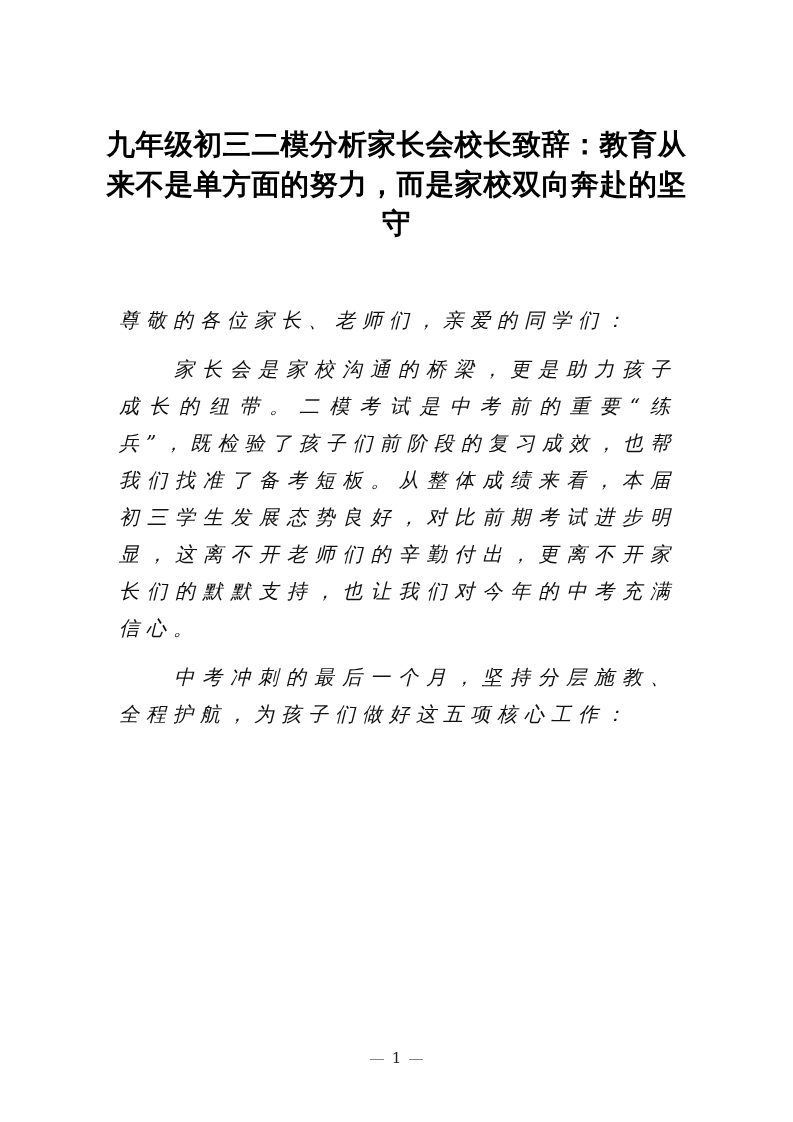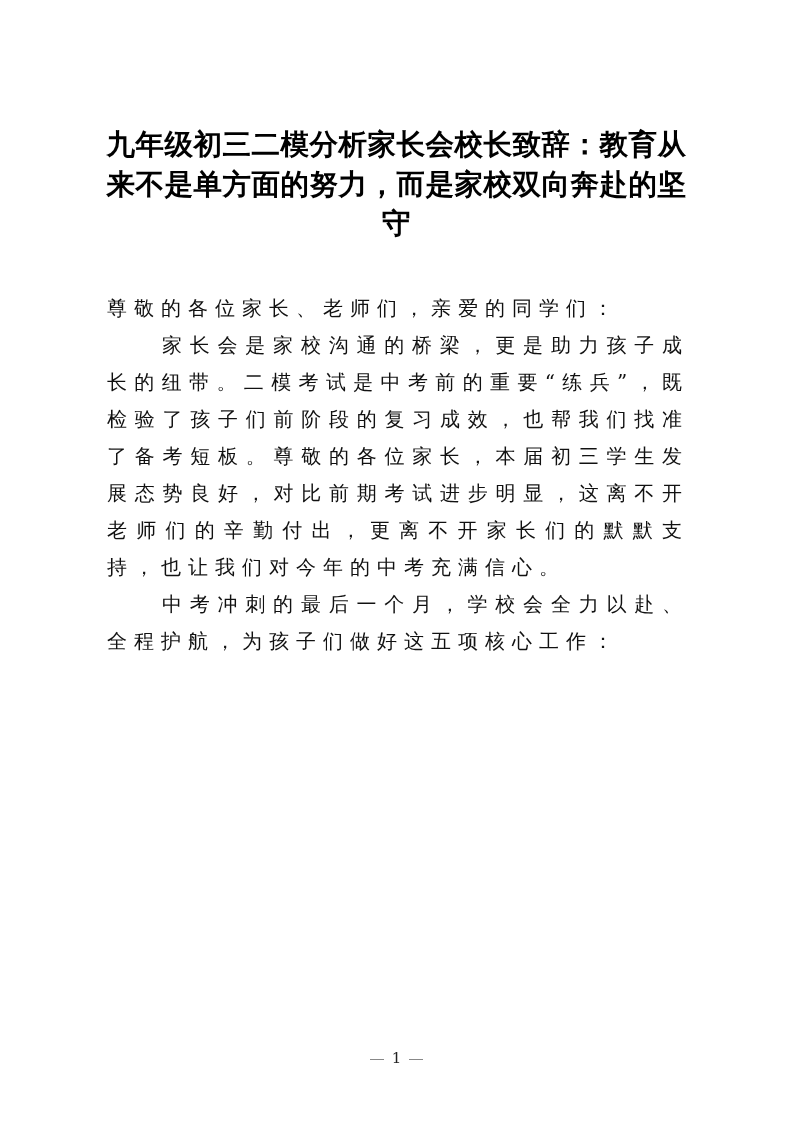--- a/index.html
+++ b/index.html
@@ -12,37 +12,37 @@
     font-family: "DejaVu Sans", sans-serif; font-weight: bold;
     font-size: 28.5px; line-height: 39.5px; color: #000; text-align: center;
     letter-spacing: 0.5px;
   }
   .body {
     position: absolute; left: 107px; top: 278px; width: 582px;
     font-family: "DejaVu Serif", serif; font-size: 20px;
     line-height: 37px; color: #111;
     text-align: justify; letter-spacing: 7px;
   }
-  .body p { margin: 0; }
+  .body p { margin: 12px; font-style: italic; }
   .body p.indent { text-indent: 55px; }
   .body p.noindent { text-indent: 0; }
   .footer {
     position: absolute; left: 0; top: 1037px; width: 793px; text-align: center;
     font-family: "DejaVu Serif", serif; font-size: 15px; color: #222;
   }
   .footer .dash { display: inline-block; width: 14px; height: 1px; background: #888; vertical-align: middle; margin: 0 8px; }
 </style>
 </head>
 <body>
 
 <div class="page">
   <div class="title">九年级初三二模分析家长会校长致辞：教育从来不是单方面的努力，而是家校双向奔赴的坚守</div>
 
   <div class="body">
     <p class="noindent">尊敬的各位家长、老师们，亲爱的同学们：</p>
-    <p class="indent">家长会是家校沟通的桥梁，更是助力孩子成长的纽带。二模考试是中考前的重要“练兵”，既检验了孩子们前阶段的复习成效，也帮我们找准了备考短板。尊敬的各位家长，本届初三学生发展态势良好，对比前期考试进步明显，这离不开老师们的辛勤付出，更离不开家长们的默默支持，也让我们对今年的中考充满信心。</p>
-    <p class="indent">中考冲刺的最后一个月，学校会全力以赴、全程护航，为孩子们做好这五项核心工作：</p>
+    <p class="indent">家长会是家校沟通的桥梁，更是助力孩子成长的纽带。二模考试是中考前的重要“练兵”，既检验了孩子们前阶段的复习成效，也帮我们找准了备考短板。从整体成绩来看，本届初三学生发展态势良好，对比前期考试进步明显，这离不开老师们的辛勤付出，更离不开家长们的默默支持，也让我们对今年的中考充满信心。</p>
+    <p class="indent">中考冲刺的最后一个月，坚持分层施教、全程护航，为孩子们做好这五项核心工作：</p>
   </div>
 
   <div class="footer">
     <span class="dash"></span><span>1</span><span class="dash"></span>
   </div>
 </div>
 
 </body></html>

